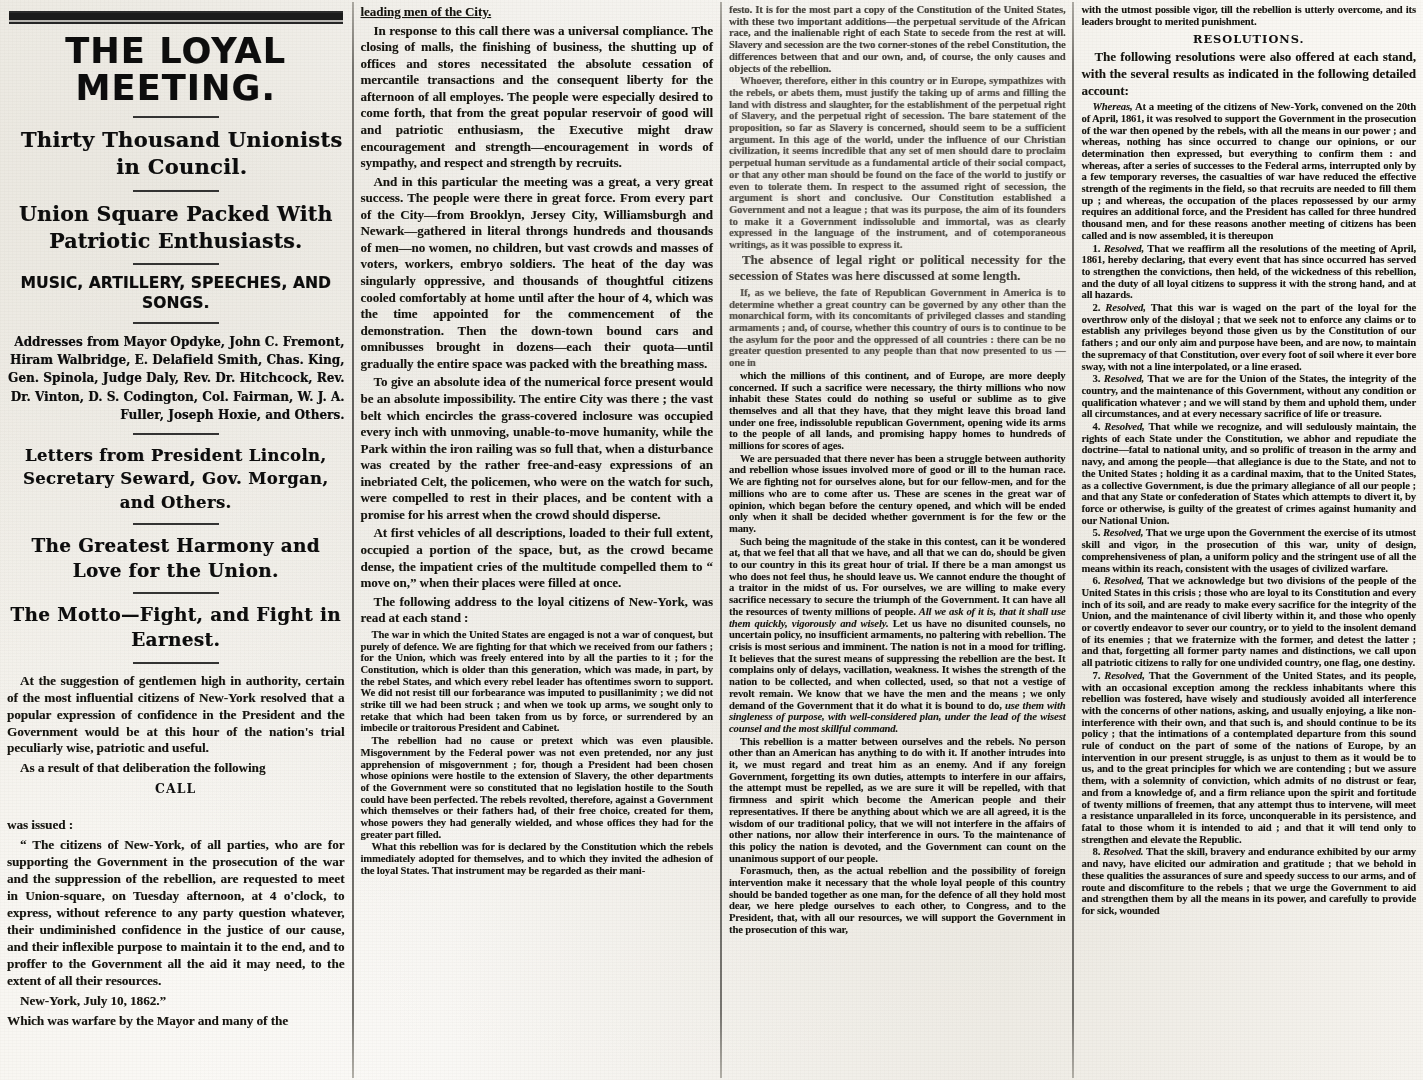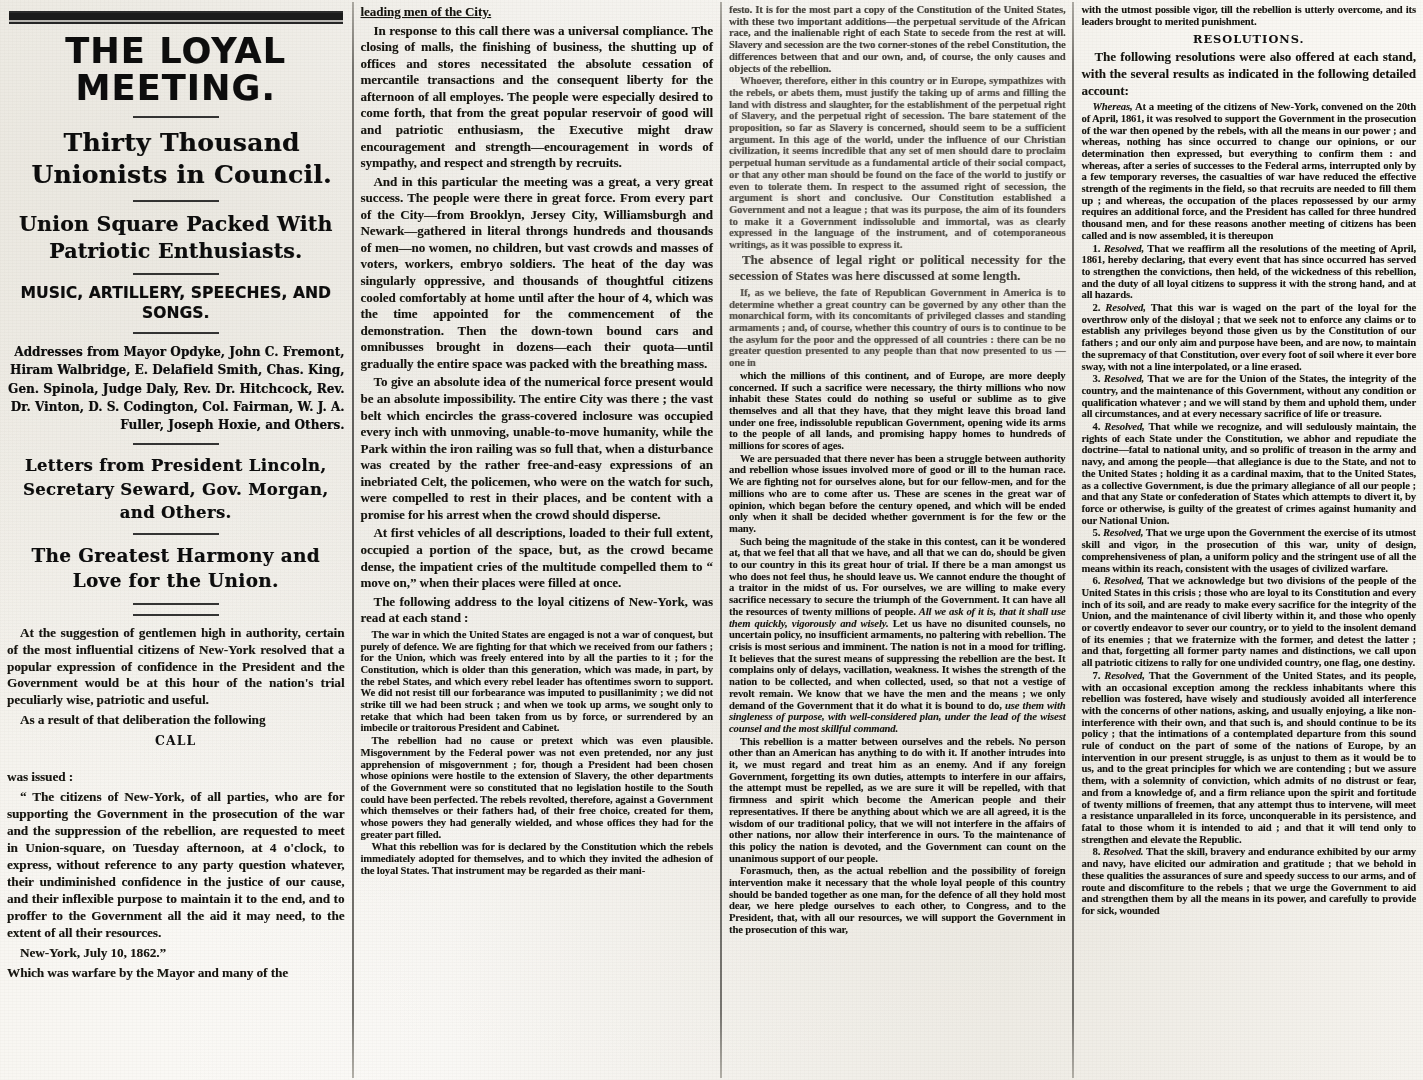--- a/index.html
+++ b/index.html
@@ -92,21 +92,21 @@
   .hl-main {
     font-family: "DejaVu Sans", sans-serif;
     font-size: 35px;
     line-height: 1.06;
     letter-spacing: 1.2px;
     margin: 2px 0 4px 0;
     font-weight: bold;
   }
   .hl-2 {
     font-family: "DejaVu Serif", serif;
-    font-size: 25px;
+    font-size: 21px;
     line-height: 1.28;
     letter-spacing: 0.3px;
     margin: 4px 0 3px 12px;
   }
   .hl-3 {
     font-family: "DejaVu Serif", serif;
     font-size: 20.5px;
     line-height: 1.3;
     letter-spacing: 0.2px;
     margin: 4px 0 3px 0;
@@ -265,20 +265,21 @@
       <div class="dash-rule"></div>
 
       <div class="hl hl-6">Letters from President Lincoln, Secretary Seward, Gov. Morgan, and Others.</div>
 
       <div class="dash-rule"></div>
 
       <div class="hl hl-7">The Greatest Harmony and Love for the Union.</div>
 
       <div class="dash-rule"></div>
 
+      <div class="hl hl-8">The Motto—Fight, and Fight in Earnest.</div>
 
       <div class="dash-rule"></div>
 
       <div class="body-txt">
         <p class="t-lead">At the suggestion of gentlemen high in authority, certain of the most influential citizens of New-York resolved that a popular expression of confidence in the President and the Government would be at this hour of the nation's trial peculiarly wise, patriotic and useful.</p>
         <p class="t-lead">As a result of that deliberation the following</p>
         <div class="sub-head">CALL</div>
         <p class="t-lead noind">was issued :</p>
         <p class="t-lead">“ The citizens of New-York, of all parties, who are for supporting the Government in the prosecution of the war and the suppression of the rebellion, are requested to meet in Union-square, on Tuesday afternoon, at 4 o'clock, to express, without reference to any party question whatever, their undiminished confidence in the justice of our cause, and their inflexible purpose to maintain it to the end, and to proffer to the Government all the aid it may need, to the extent of all their resources.</p>
         <p class="t-lead">New-York, July 10, 1862.”</p>

